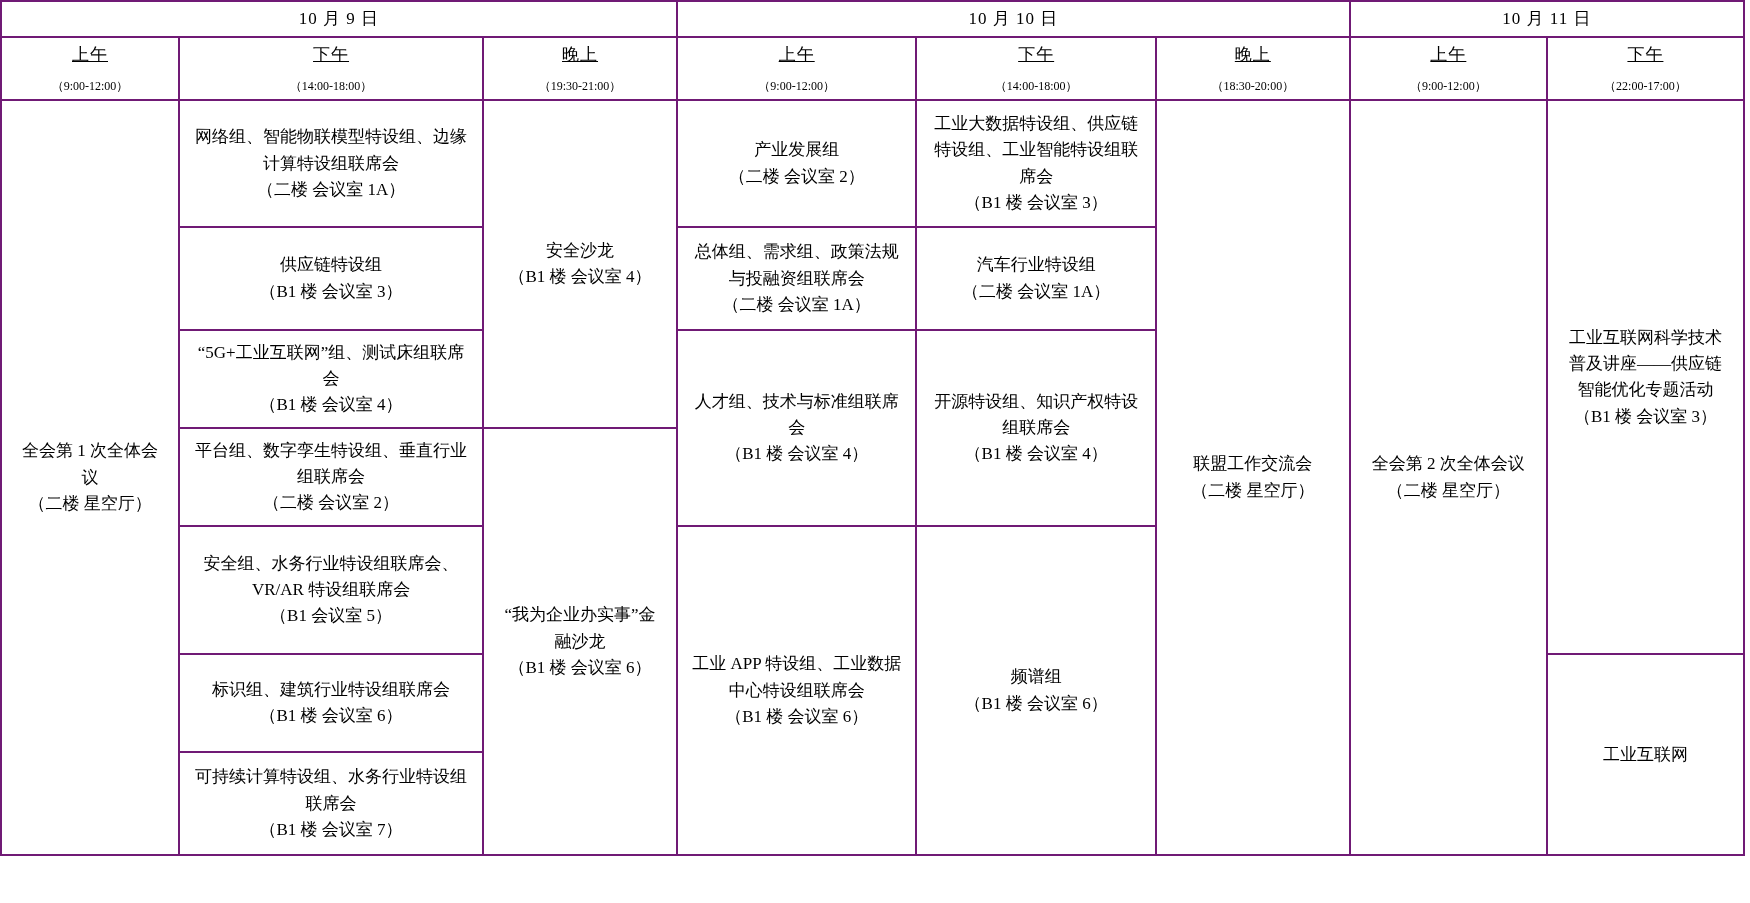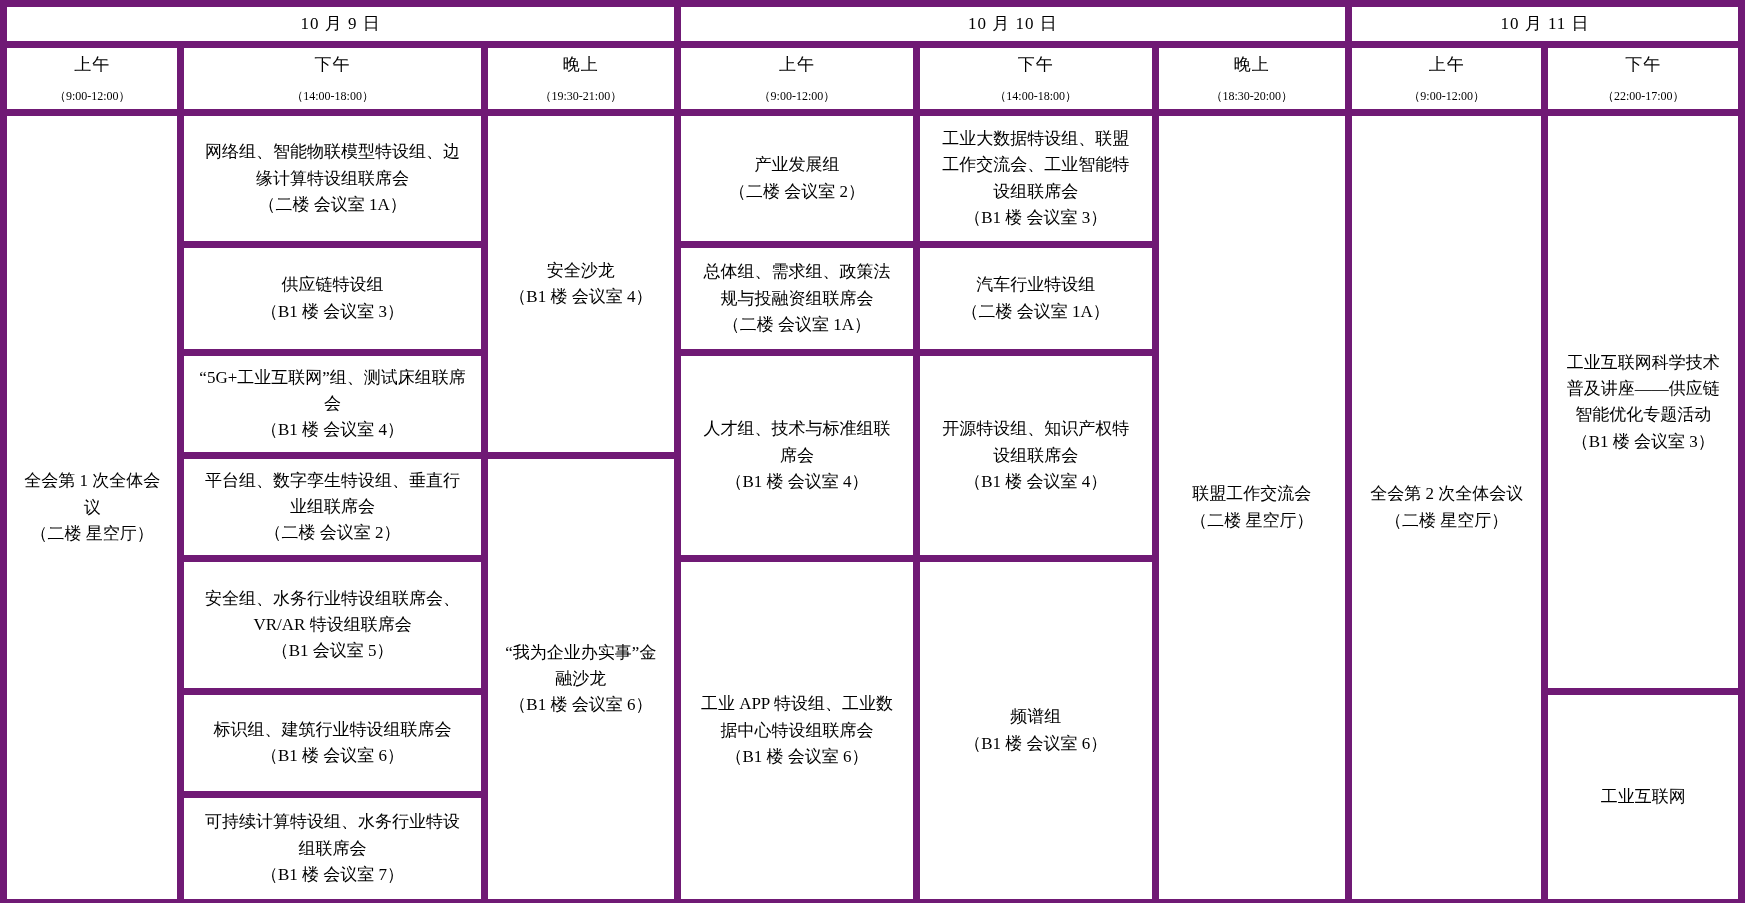--- a/index.html
+++ b/index.html
@@ -18,39 +18,40 @@
     box-sizing: border-box;
     overflow: hidden;
   }
   table.schedule {
     border-collapse: collapse;
     table-layout: fixed;
     width: 1745px;
     margin: 0;
   }
   table.schedule td {
-    border: 7px solid #701a75;
+    border: 2px solid #701a75;
     text-align: center;
     vertical-align: middle;
     padding: 4px 14px;
     font-size: 17px;
     line-height: 1.55;
     font-family: "Liberation Serif", "DejaVu Serif", serif;
   }
   td.day-head {
     font-size: 20px;
     padding: 7px 4px;
     letter-spacing: 1px;
   }
   td.slot-head {
     padding: 5px 4px 7px 4px;
   }
   .slot-name {
     font-size: 17px;
     letter-spacing: 1px;
+    text-decoration: underline;
   }
   .slot-time {
     font-size: 12px;
     letter-spacing: 0px;
     margin-top: 8px;
   }
   td.body-cell {
     font-size: 17px;
   }
   .text-left {
@@ -126,21 +127,21 @@
           </td>
         <td class="body-cell" rowspan="3">
             <div>安全沙龙</div>
             <div>（B1 楼 会议室 4）</div>
           </td>
         <td class="body-cell">
             <div>产业发展组</div>
             <div>（二楼 会议室 2）</div>
           </td>
         <td class="body-cell text-left">
-            <div>工业大数据特设组、联盟工作交流会、工业智能特设组联席会</div>
+            <div>工业大数据特设组、供应链特设组、工业智能特设组联席会</div>
             <div>（B1 楼 会议室 3）</div>
           </td>
         <td class="body-cell" rowspan="7">
             <div>联盟工作交流会</div>
             <div>（二楼 星空厅）</div>
           </td>
         <td class="body-cell" rowspan="7">
             <div>全会第 2 次全体会议</div>
             <div>（二楼 星空厅）</div>
           </td>

